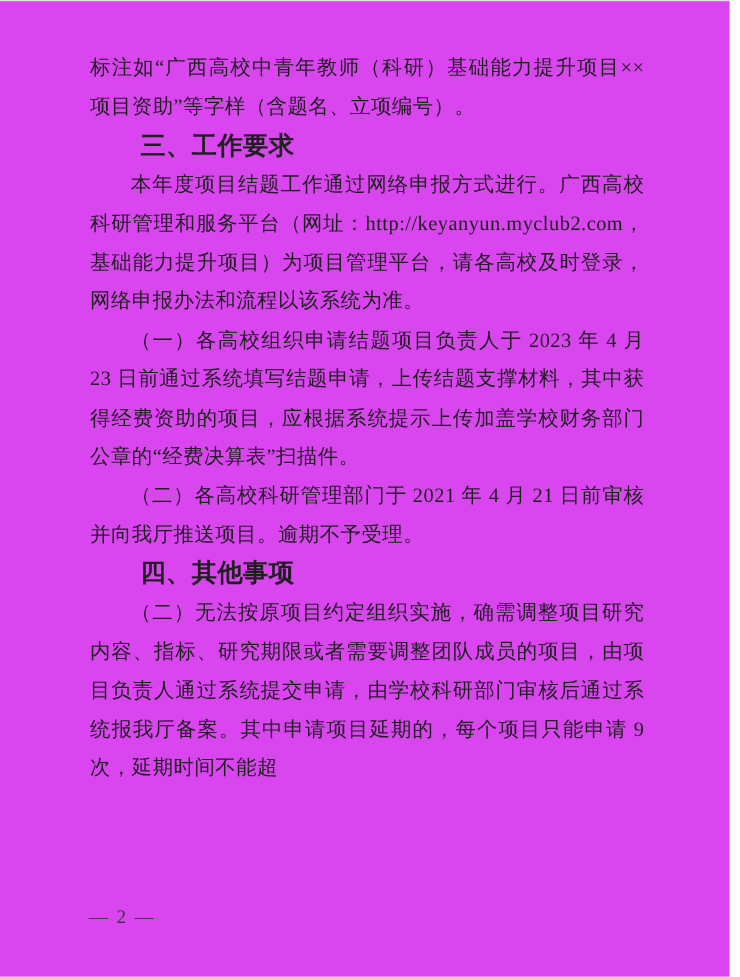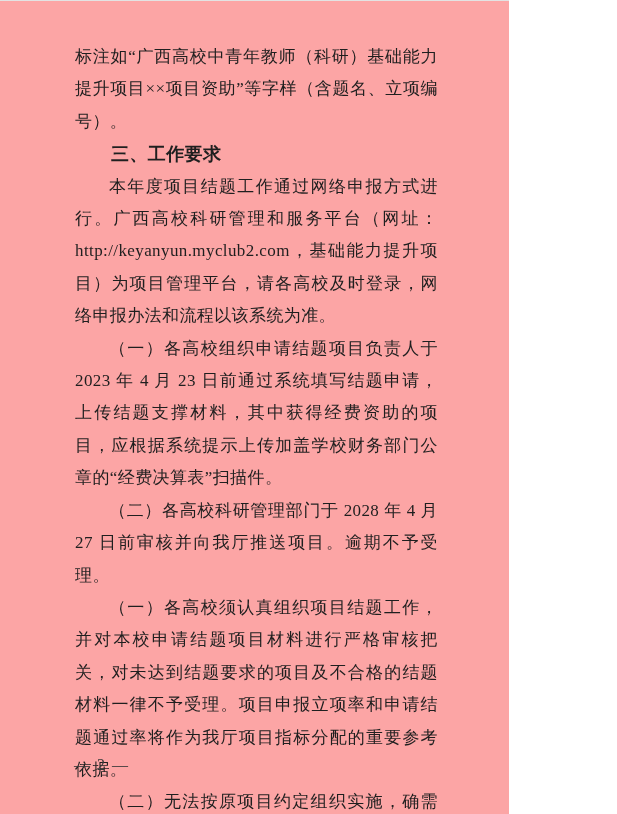--- a/index.html
+++ b/index.html
@@ -2,23 +2,23 @@
 <html><head>
 <meta charset="utf-8">
 <style>
   html, body {
     margin: 0;
     padding: 0;
     background: #ffffff;
   }
   .page {
     position: relative;
-    width: 509px;
+    width: 608px;
     height: 814px;
-    background: #fca5a5;
+    background: #d946ef;
     overflow: hidden;
     font-family: "Liberation Serif", "DejaVu Serif", serif;
     color: #1f1f1f;
     box-sizing: border-box;
     border-top: 1px solid #e3e3e3;
   }
   .content {
     position: absolute;
     left: 75px;
     right: 71px;
@@ -39,39 +39,39 @@
     text-indent: 2em;
   }
   .content p.no-indent {
     text-indent: 0;
   }
   .content h2.heading {
     font-family: "Liberation Sans", "DejaVu Sans", sans-serif;
     font-weight: bold;
     text-indent: 2em;
     text-align: left;
-    font-size: 18px;
+    font-size: 21px;
   }
   .footer {
     position: absolute;
     left: 74px;
     bottom: 40px;
     font-size: 16px;
     letter-spacing: 1.5px;
     color: #3a3a3a;
     font-family: "Liberation Serif", "DejaVu Serif", serif;
   }
 </style>
 </head>
 <body>
 
 <div class="page">
   <div class="content">
     <p class="no-indent">标注如“广西高校中青年教师（科研）基础能力提升项目××项目资助”等字样（含题名、立项编号）。</p>
     <h2 class="heading">三、工作要求</h2>
     <p>本年度项目结题工作通过网络申报方式进行。广西高校科研管理和服务平台（网址：http://keyanyun.myclub2.com，基础能力提升项目）为项目管理平台，请各高校及时登录，网络申报办法和流程以该系统为准。</p>
     <p>（一）各高校组织申请结题项目负责人于 2023 年 4 月 23 日前通过系统填写结题申请，上传结题支撑材料，其中获得经费资助的项目，应根据系统提示上传加盖学校财务部门公章的“经费决算表”扫描件。</p>
-    <p>（二）各高校科研管理部门于 2028 年 4 月 27 日前审核并向我厅推送项目。逾期不予受理。</p>
-    <p>（一）各高校须认真组织项目结题工作，并对本校申请结题项目材料进行严格审核把关，对未达到结题要求的项目及不合格的结题材料一律不予受理。项目申报立项率和申请结题通过率将作为我厅项目指标分配的重要参考依据。</p>
+    <p>（二）各高校科研管理部门于 2021 年 4 月 21 日前审核并向我厅推送项目。逾期不予受理。</p>
+    <h2 class="heading">四、其他事项</h2>
     <p>（二）无法按原项目约定组织实施，确需调整项目研究内容、指标、研究期限或者需要调整团队成员的项目，由项目负责人通过系统提交申请，由学校科研部门审核后通过系统报我厅备案。其中申请项目延期的，每个项目只能申请 9 次，延期时间不能超</p>
   </div>
   <div class="footer">— 2 —</div>
 </div>
 
 </body></html>

